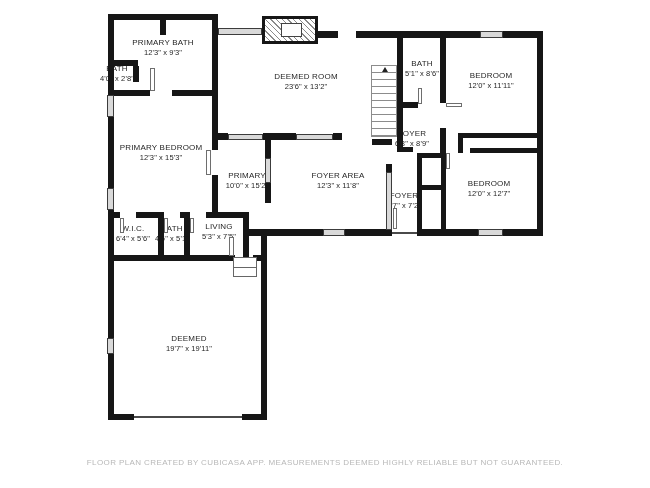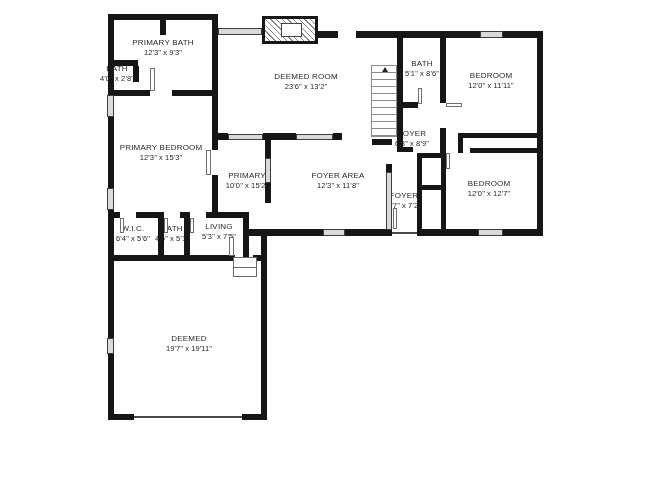--- a/index.html
+++ b/index.html
@@ -195,14 +195,15 @@
   </div>
   <div class="room-label" style="left:219px;top:232px">
     <div>LIVING</div>
     <div class="dims">5'3" x 7'5"</div>
   </div>
   <div class="room-label" style="left:189px;top:344px">
     <div>DEEMED</div>
     <div class="dims">19'7" x 19'11"</div>
   </div>
 
+  <div class="footer">FLOOR PLAN CREATED BY CUBICASA APP. MEASUREMENTS DEEMED HIGHLY RELIABLE BUT NOT GUARANTEED.</div>
 
 </div>
 
 </body></html>

